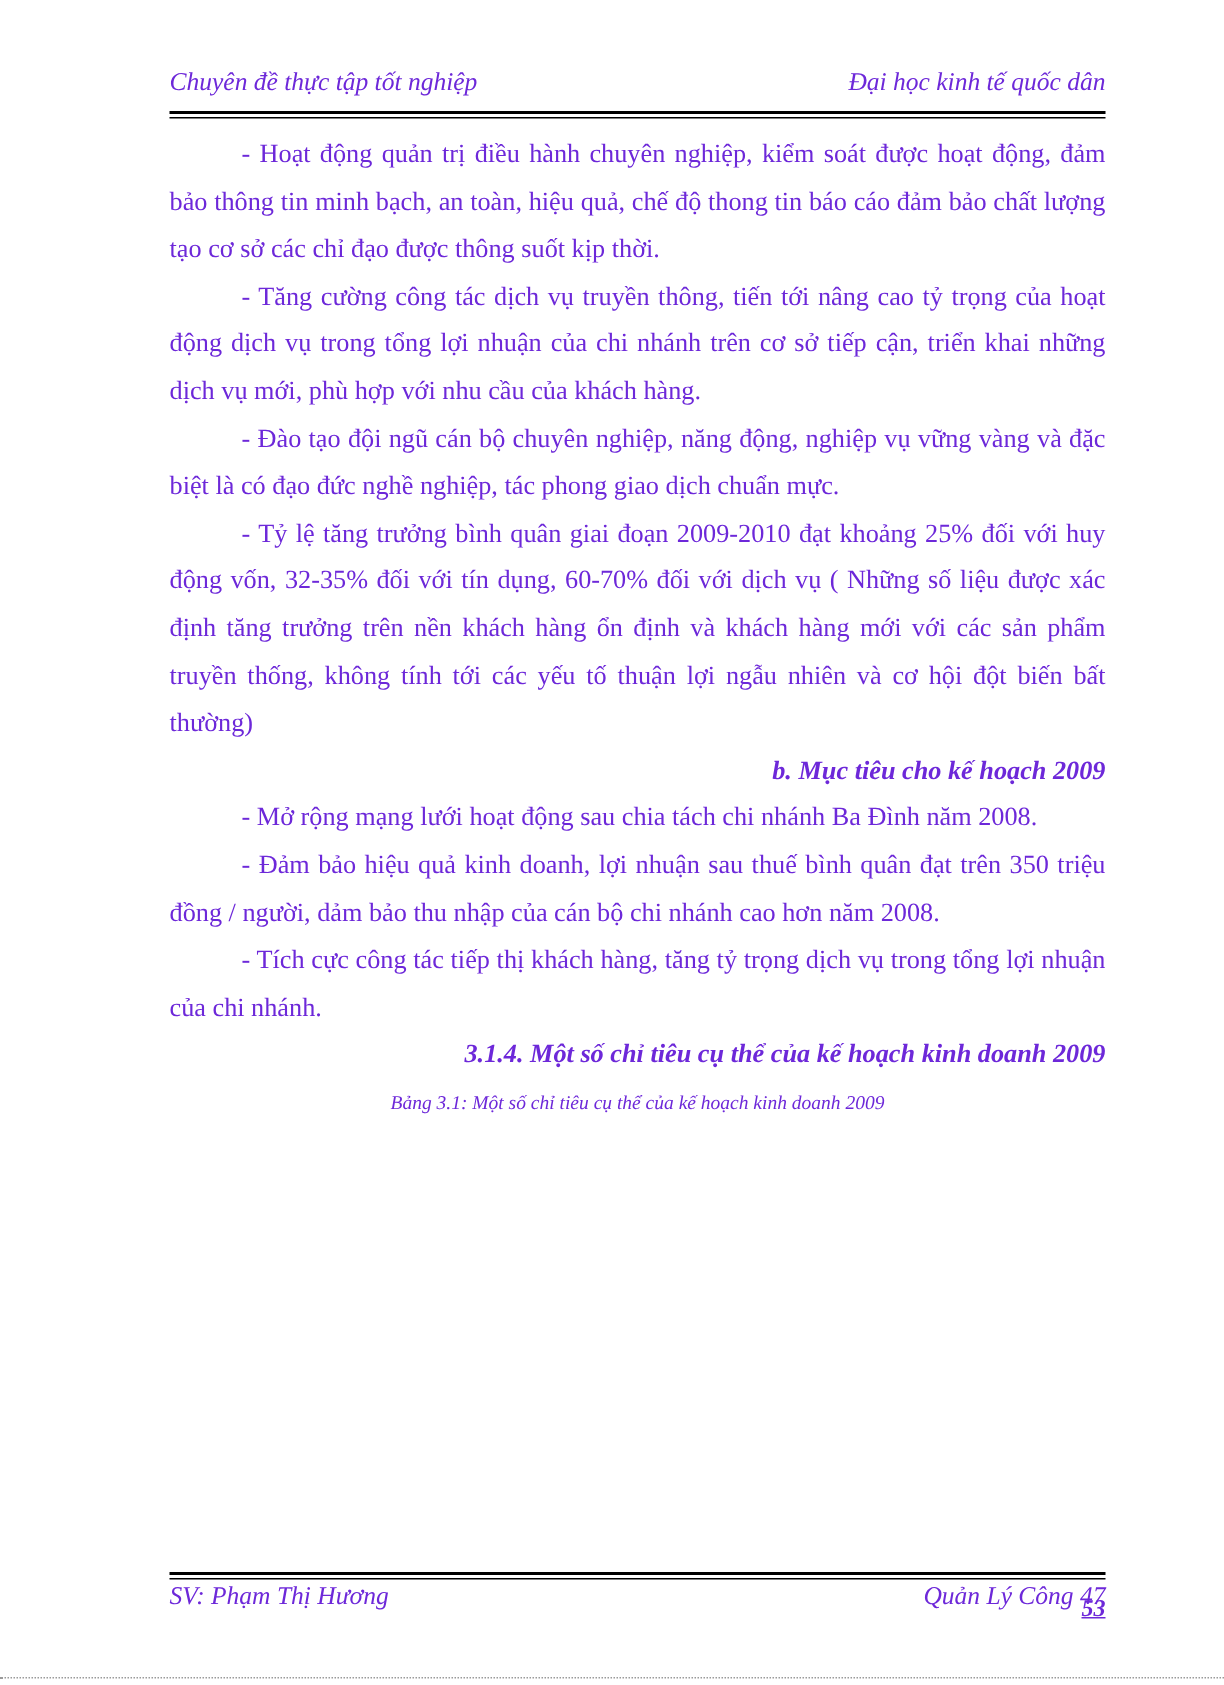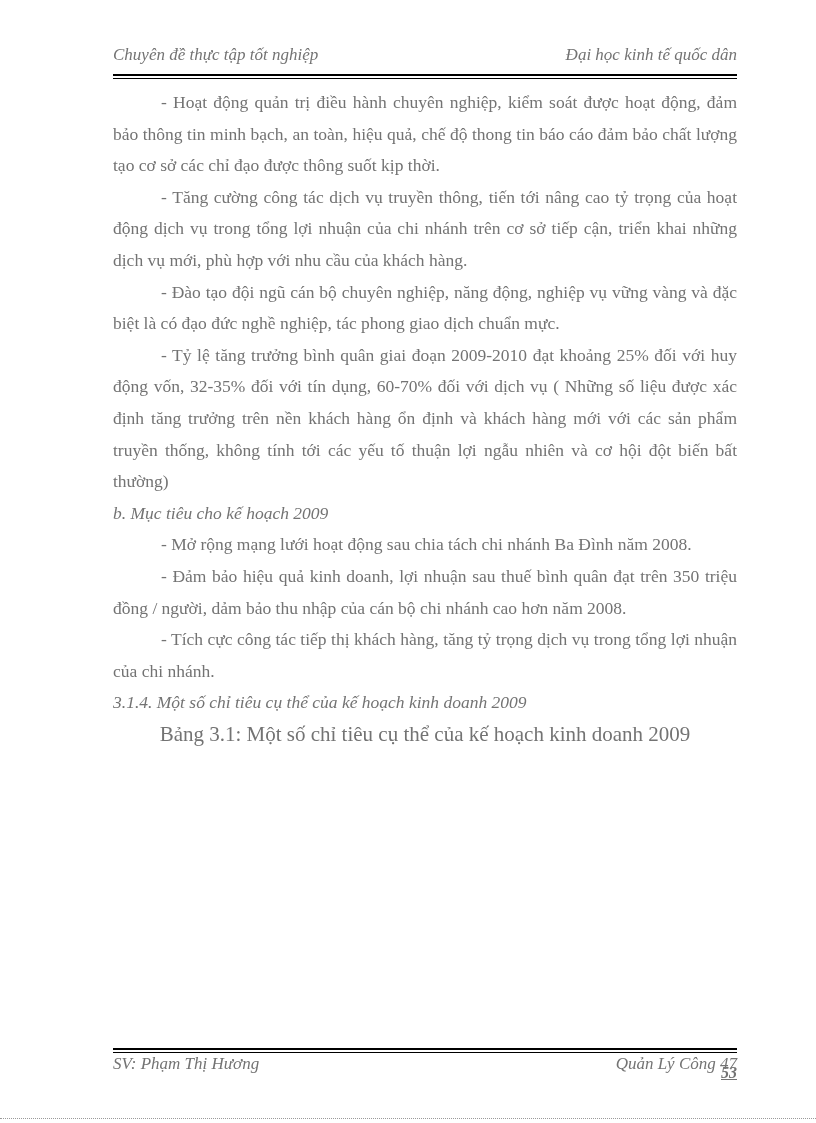--- a/index.html
+++ b/index.html
@@ -7,21 +7,21 @@
     padding: 0;
     background: #ffffff;
   }
   .page {
     position: relative;
     width: 816px;
     height: 1123px;
     background: #ffffff;
     overflow: hidden;
     font-family: "Liberation Serif", "DejaVu Serif", serif;
-    color: #737373;
+    color: #6d28d9;
   }
   
   .header {
     position: absolute;
     left: 113px;
     width: 624px;
     top: 44px;
     display: flex;
     justify-content: space-between;
     font-style: italic;
@@ -45,27 +45,28 @@
     top: 87px;
     font-size: 17.5px;
     line-height: 31.6px;
   }
   .doc-body p { margin: 0; }
   .doc-body p.paragraph {
     text-indent: 48px;
     text-align: justify;
   }
   .doc-body p.heading {
-    font-weight: normal;
+    font-weight: bold;
     font-style: italic;
-    text-align: left;
+    text-align: right;
   }
   .doc-body p.caption {
+    font-style: italic;
     text-align: center;
-    font-size: 21px;
+    font-size: 13px;
   }
   
   .footer-rule { top: 1048px; }
   .footer {
     position: absolute;
     left: 113px;
     width: 624px;
     top: 1053px;
     height: 40px;
     font-style: italic;

